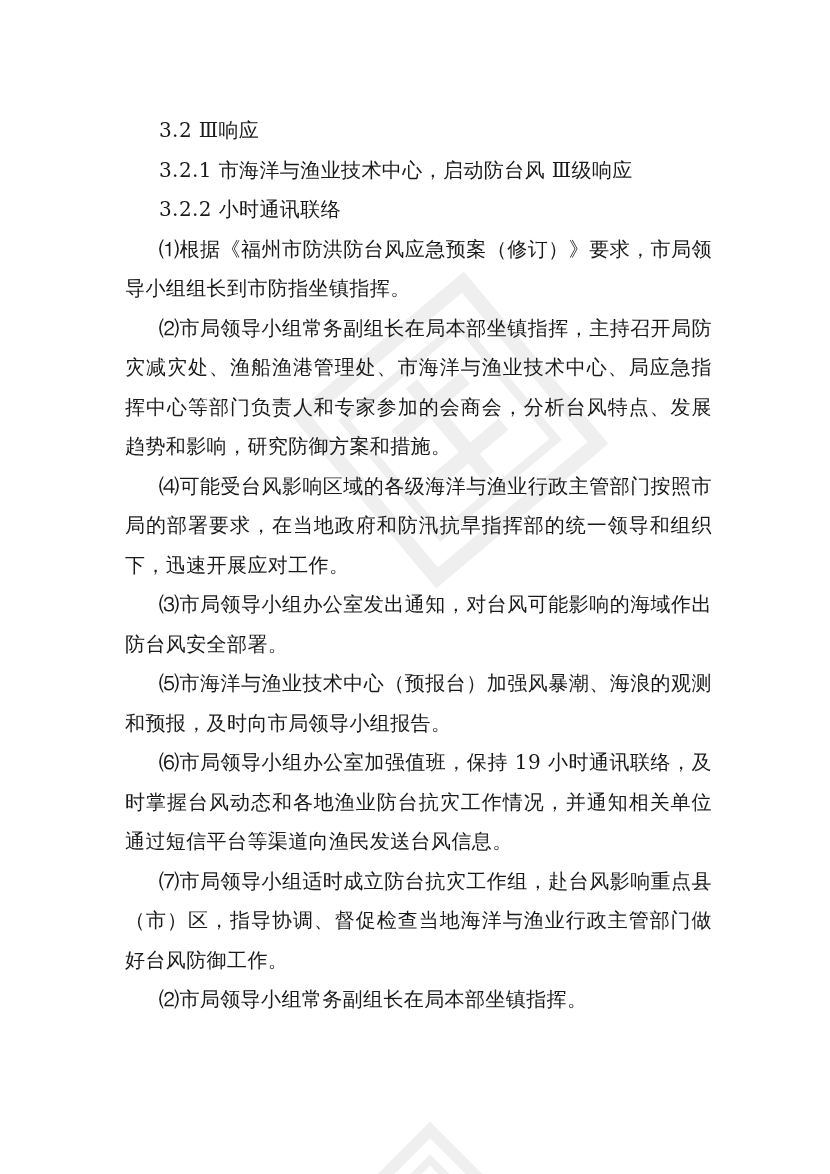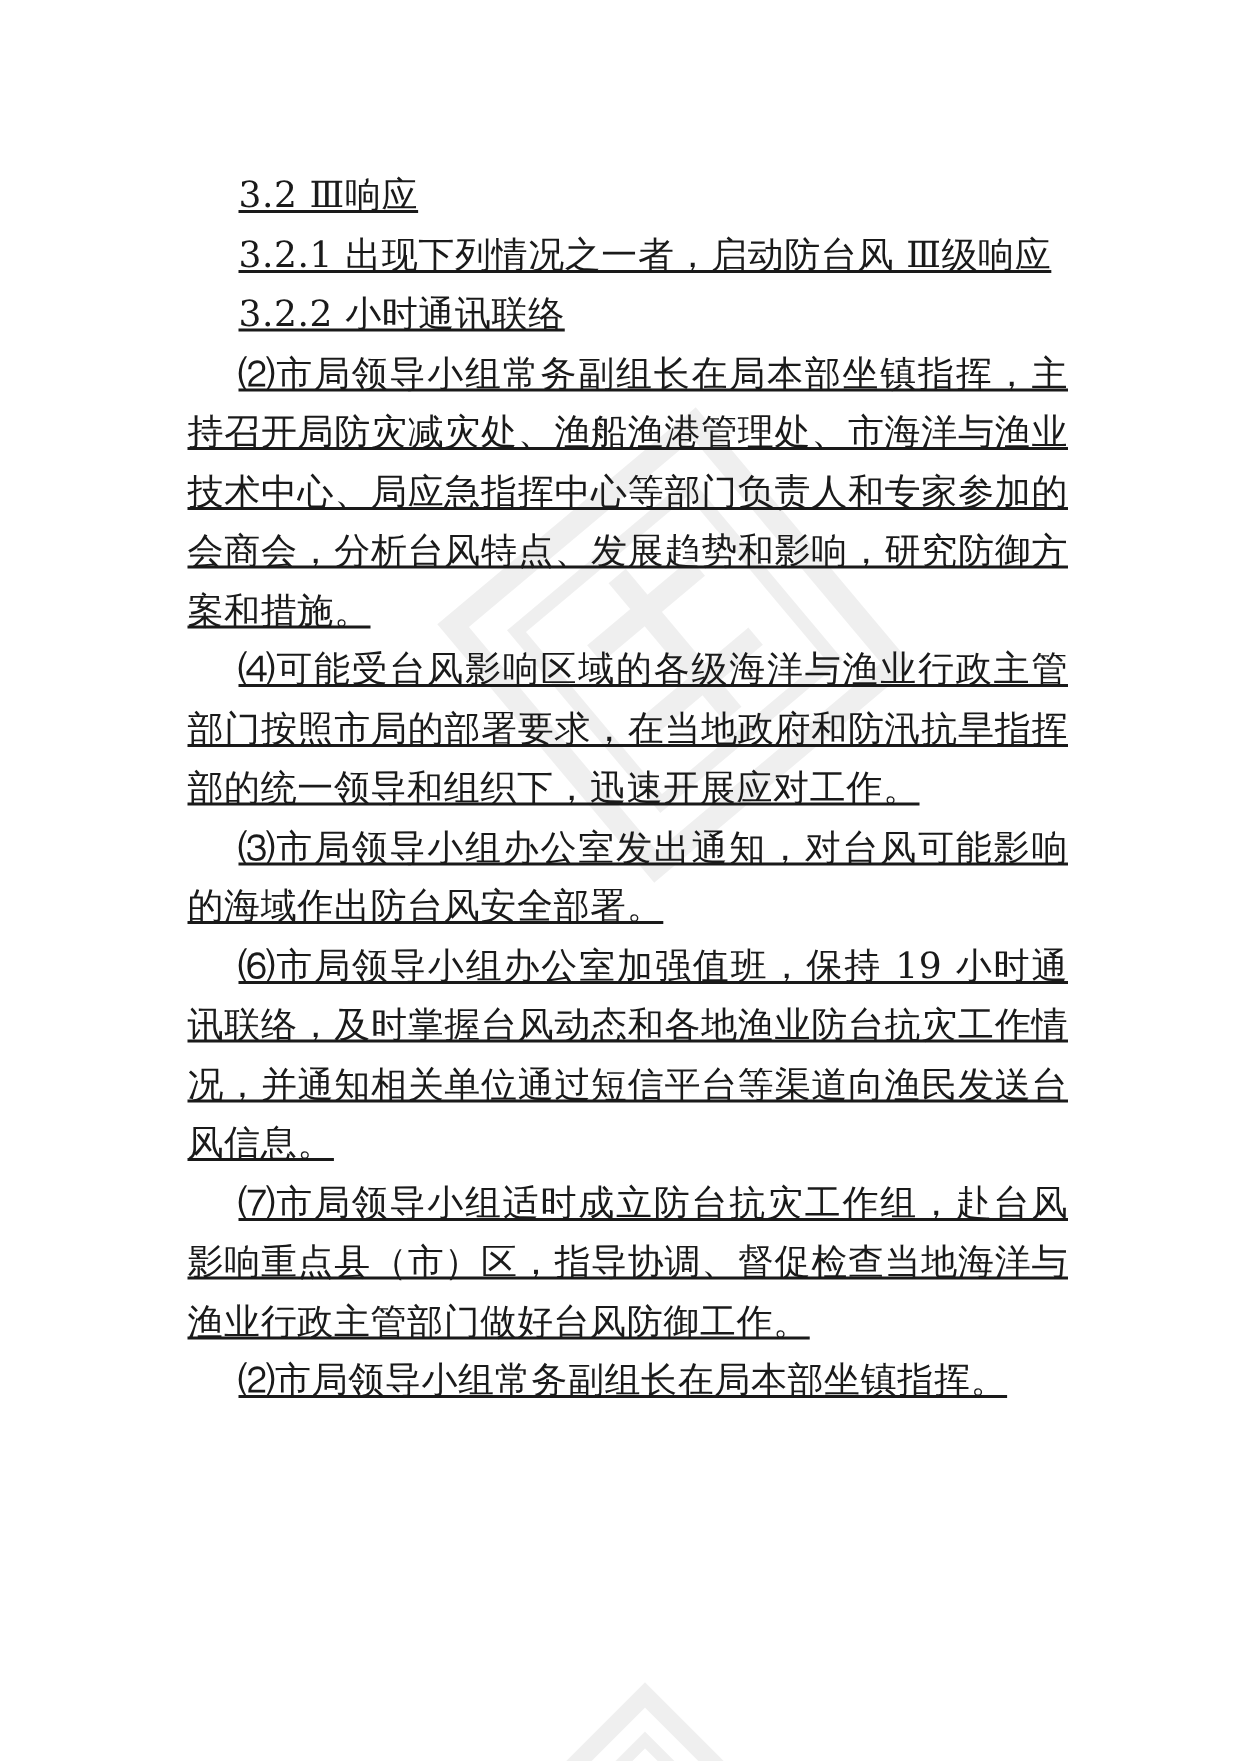--- a/index.html
+++ b/index.html
@@ -19,26 +19,25 @@
       position: absolute;
       left: 0; top: 0;
       width: 830px;
       height: 1174px;
     }
     .content {
       position: absolute;
       left: 125px;
       top: 111px;
       width: 587px;
-      font-size: 24px;
+      font-size: 20px;
       line-height: 39.5px;
       letter-spacing: 0.4px;
       text-align: justify;
       z-index: 2;
-      text-decoration: underline;
     }
     .content p {
       margin: 0 0 0 0;
       text-indent: 34px;
     }
     .watermark {
       position: absolute;
       z-index: 1;
       opacity: 0.06;
       pointer-events: none;
@@ -56,22 +55,24 @@
     <rect x="25" y="25" width="50" height="50" fill="none" stroke="#000" stroke-width="3"></rect>
     <path d="M35 40 H65 M50 30 V70 M35 60 H65" stroke="#000" stroke-width="5" fill="none"></path>
   </svg>
   <svg class="watermark wm-2" viewBox="0 0 100 100">
     <path d="M10 50 L50 10 L90 50 L50 90 Z" fill="none" stroke="#000" stroke-width="6"></path>
     <path d="M25 50 L50 25 L75 50 L50 75 Z" fill="none" stroke="#000" stroke-width="4"></path>
   </svg>
 
   <div class="content">
     <p>3.2  Ⅲ响应</p>
-    <p>3.2.1 出现下列情况之一者，启动防台风 Ⅲ级响应</p>
+    <p>3.2.1 市海洋与渔业技术中心，启动防台风 Ⅲ级响应</p>
     <p>3.2.2 小时通讯联络</p>
+    <p>⑴根据《福州市防洪防台风应急预案（修订）》要求，市局领导小组组长到市防指坐镇指挥。</p>
     <p>⑵市局领导小组常务副组长在局本部坐镇指挥，主持召开局防灾减灾处、渔船渔港管理处、市海洋与渔业技术中心、局应急指挥中心等部门负责人和专家参加的会商会，分析台风特点、发展趋势和影响，研究防御方案和措施。</p>
     <p>⑷可能受台风影响区域的各级海洋与渔业行政主管部门按照市局的部署要求，在当地政府和防汛抗旱指挥部的统一领导和组织下，迅速开展应对工作。</p>
     <p>⑶市局领导小组办公室发出通知，对台风可能影响的海域作出防台风安全部署。</p>
+    <p>⑸市海洋与渔业技术中心（预报台）加强风暴潮、海浪的观测和预报，及时向市局领导小组报告。</p>
     <p>⑹市局领导小组办公室加强值班，保持 19 小时通讯联络，及时掌握台风动态和各地渔业防台抗灾工作情况，并通知相关单位通过短信平台等渠道向渔民发送台风信息。</p>
     <p>⑺市局领导小组适时成立防台抗灾工作组，赴台风影响重点县（市）区，指导协调、督促检查当地海洋与渔业行政主管部门做好台风防御工作。</p>
     <p>⑵市局领导小组常务副组长在局本部坐镇指挥。</p>
   </div>
 </div>
 
 </body></html>

